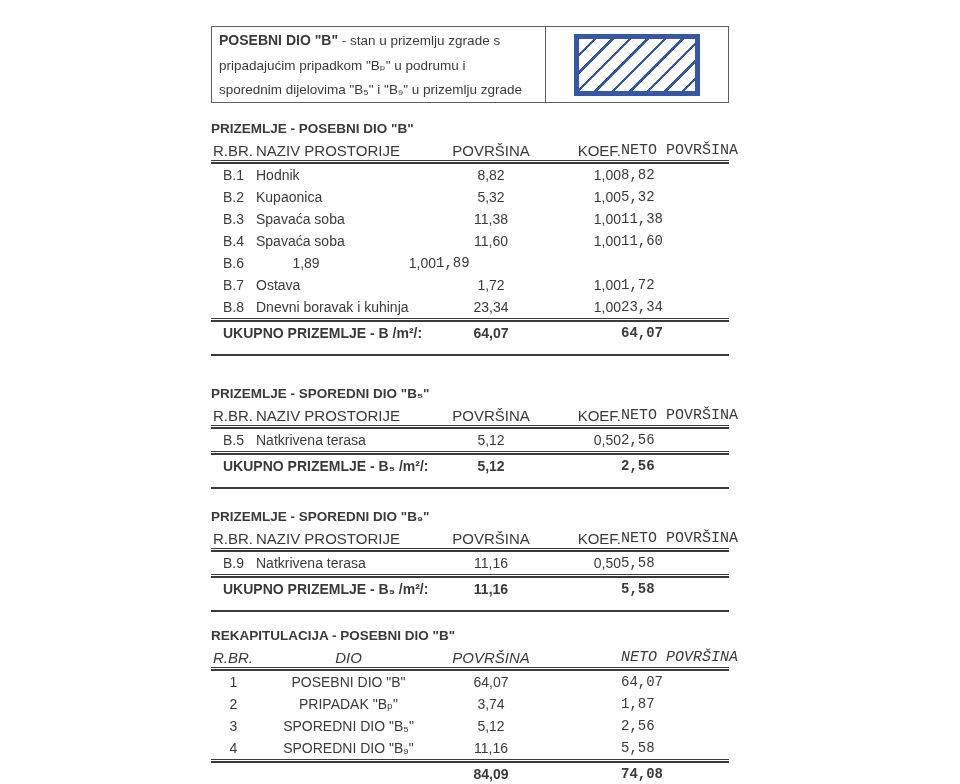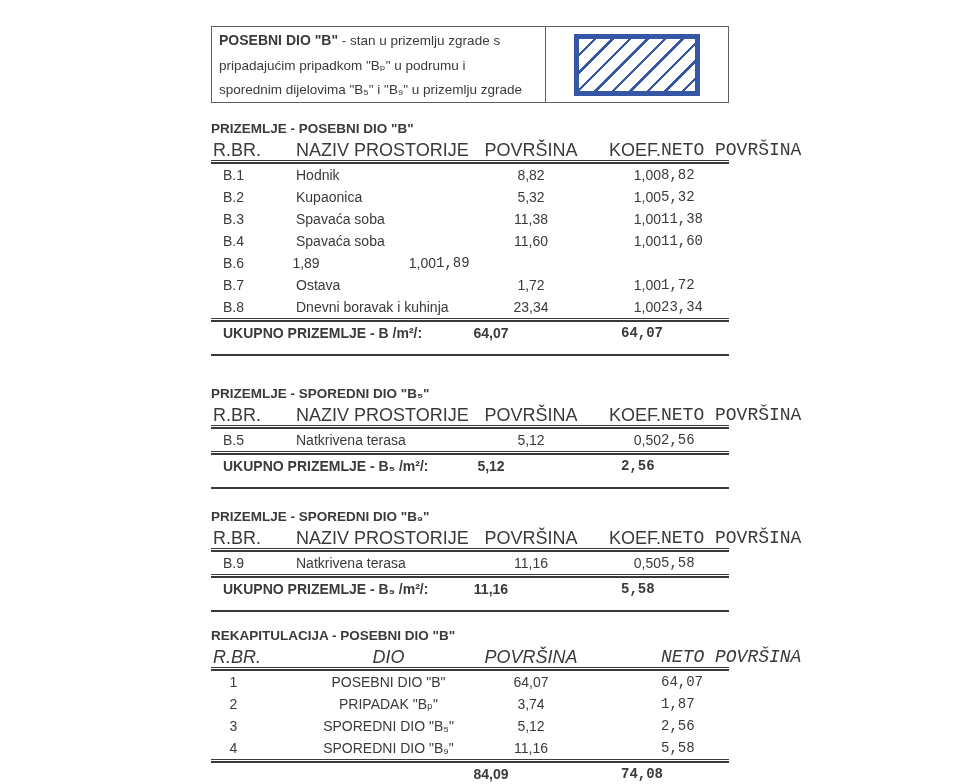--- a/index.html
+++ b/index.html
@@ -20,24 +20,24 @@
     width:116px;height:52px;border:5px solid #3656a6;
     background:repeating-linear-gradient(135deg,
       rgba(54,86,166,0) 0px, rgba(54,86,166,0) 10px,
       #3656a6 10px, #3656a6 12.4px);
   }
 
   
   .tbl-title{font-weight:bold;font-size:13.5px;height:16px;line-height:16px;margin-bottom:5px;white-space:nowrap;}
   .t1{margin-top:18px;} .t2{margin-top:30px;} .t3{margin-top:20px;} .t4{margin-top:16px;}
   .row{display:flex;height:22px;line-height:22px;font-size:14px;}
-  .row.head{height:18px;line-height:17px;font-size:18px;white-space:nowrap;}
+  .row.head{height:18px;line-height:17px;font-size:15px;white-space:nowrap;}
   .c1{width:45px;text-align:center;flex:none;}
   .head .c1{text-align:left;padding-left:2px;box-sizing:border-box;}
-  .c2{width:185px;flex:none;margin-left:40px;}
+  .c2{width:185px;flex:none;}
   .c3{width:100px;text-align:center;flex:none;}
   .c4{width:80px;text-align:right;flex:none;}
   .c5{width:108px;flex:none;font-family:Liberation Mono, monospace;}
   .rule-a{box-sizing:border-box;height:4px;border-top:1px solid #3a3a3a;border-bottom:2px solid #3a3a3a;}
   .rule-b{height:2px;background:#3a3a3a;}
   .row.total{height:32px;line-height:23px;font-weight:bold;}
   .total .clabel{width:230px;padding-left:12px;box-sizing:border-box;flex:none;white-space:nowrap;}
   .total .clabel.center{padding-left:0;text-align:left;margin-top:40px;}
   .it{font-style:italic;}
   .recap-rows .c2{text-align:center;}

